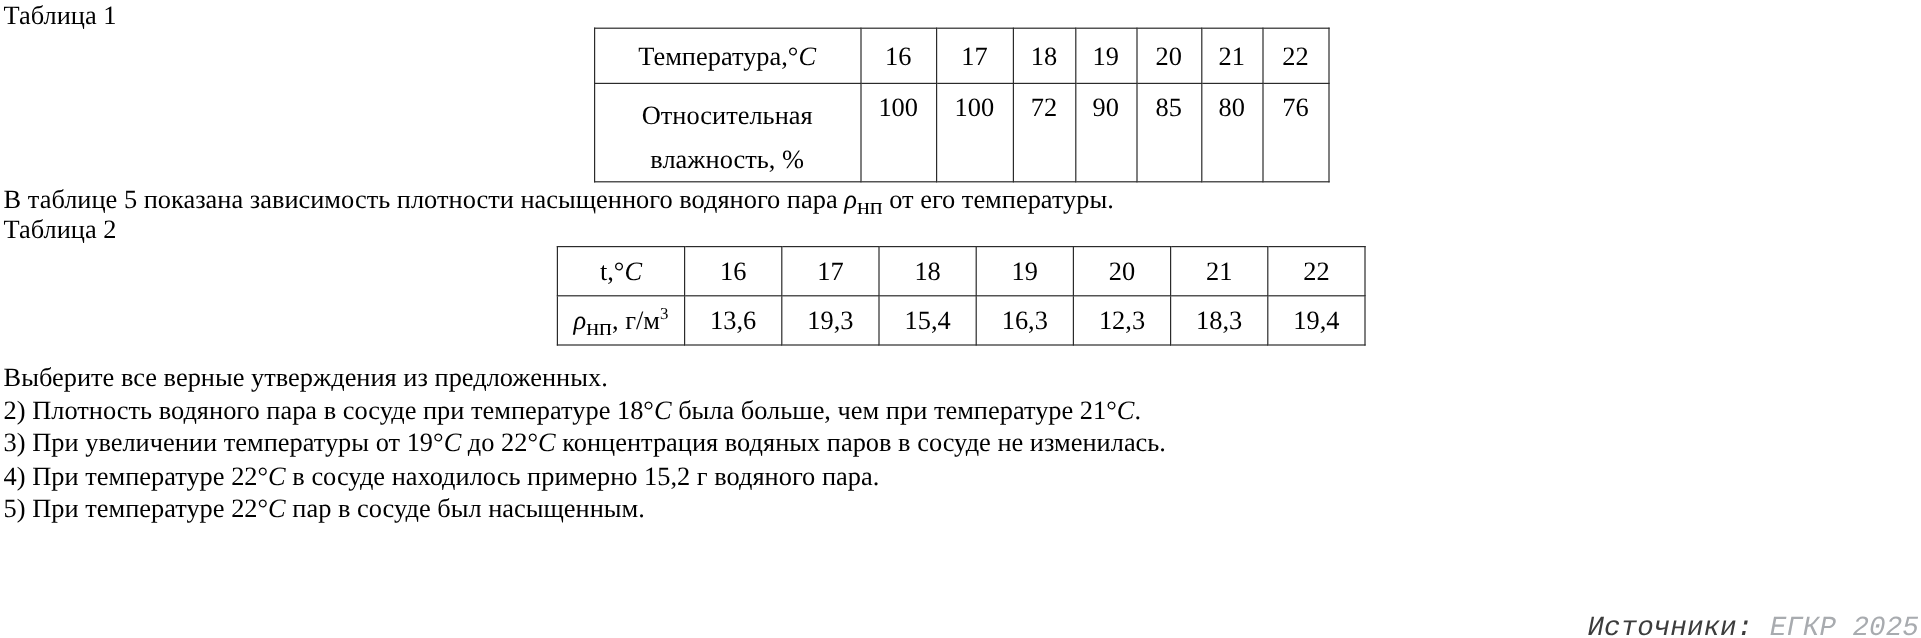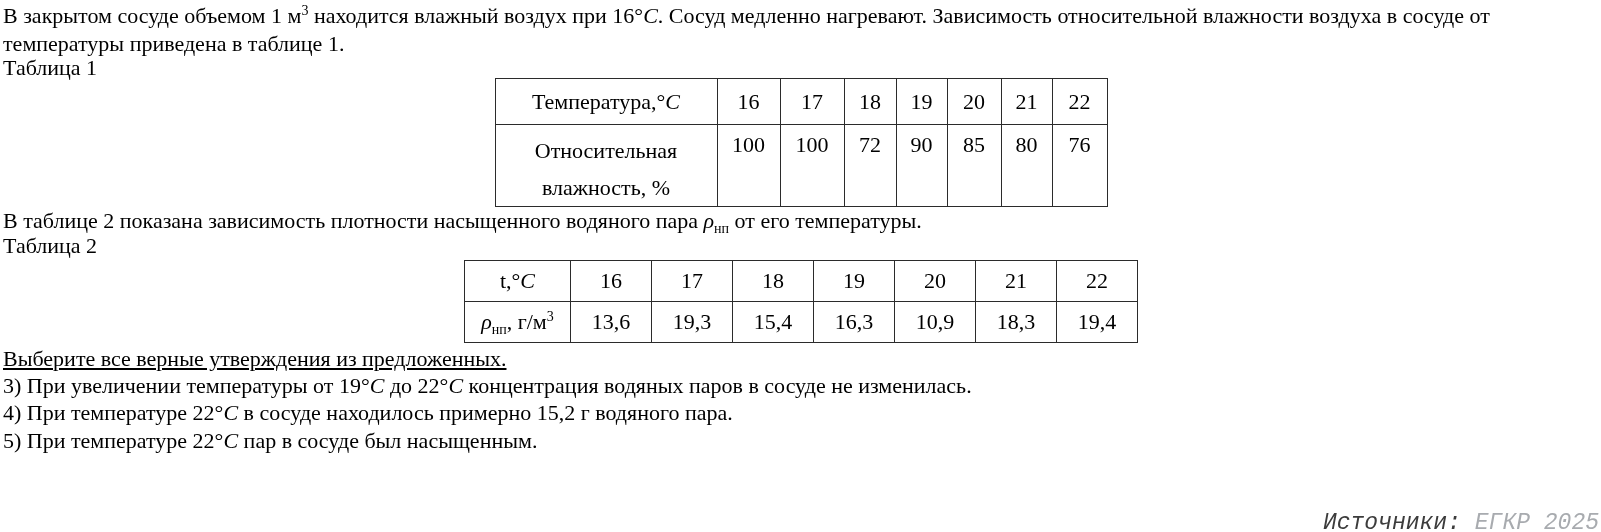--- a/index.html
+++ b/index.html
@@ -19,21 +19,21 @@
     font-size: 22px;
     line-height: 27.5px;
   }
   .caption {
     margin: 0;
     font-size: 22px;
     line-height: 21px;
     font-family: Liberation Serif, serif;
   }
   sup.sup3 { font-size: 14px; vertical-align: super; line-height: 0; }
-  sub.subnp { font-size: 14px; vertical-align: sub; line-height: 0; }
+  sub.subnp { font-size: 20px; vertical-align: sub; line-height: 0; }
   i.mc { font-style: italic; }
   .rho { font-style: italic; }
 
   table {
     border-collapse: collapse;
     table-layout: fixed;
     font-size: 22px;
     margin: 0 auto;
   }
   td {
@@ -44,21 +44,21 @@
   }
   
   .t1 { width: 612px; }
   .t1 .r1 td { height: 46px; vertical-align: middle; }
   .t1 .r2 td { height: 76px; vertical-align: top; padding-top: 7px; }
   .t1 .r2 .lbl div { line-height: 37px; }
   
   .t2 { width: 673px; margin-top: 4px; }
   .t2 td { height: 41px; vertical-align: middle; }
 
-  .choose { margin-top: 2px; text-decoration: underline; }
+  .choose { margin-top: 13px; }
   .statements { margin: 0; }
   .statement {
     margin: 0;
     font-size: 22px;
     line-height: 27.3px;
   }
 
   .source-line {
     position: absolute;
     right: 2px;
@@ -70,21 +70,20 @@
     white-space: nowrap;
   }
   .source-label { color: #3c3c3c; }
   .source-value { color: #a8abaf; }
 </style>
 </head>
 <body>
 
 <div class="page">
 
-  <p class="para"><span>В закрытом сосуде объемом 1 м</span><sup class="sup3">3</sup><span class="mcyr"> находится влажный воздух при 16°<i class="mc">C</i>. Сосуд медленно нагревают. Зависимость относительной влажности воздуха в сосуде от температуры приведена в таблице 1.</span></p>
 
   <p class="caption">Таблица 1</p>
 
   <table class="t1">
     <colgroup>
       <col style="width:222px">
         <col style="width:63px">
         <col style="width:64px">
         <col style="width:52px">
         <col style="width:51px">
@@ -112,21 +111,21 @@
       <td>100</td>
       <td>72</td>
       <td>90</td>
       <td>85</td>
       <td>80</td>
       <td>76</td>
     </tr>
   </tbody>
     </table>
 
-  <p class="para"><span>В таблице 2 показана зависимость плотности насыщенного водяного пара </span><span class="rho">ρ</span><sub class="subnp">нп</sub><span> от его температуры.</span></p>
+  <p class="para"><span>В таблице 5 показана зависимость плотности насыщенного водяного пара </span><span class="rho">ρ</span><sub class="subnp">нп</sub><span> от его температуры.</span></p>
 
   <p class="caption">Таблица 2</p>
 
   <table class="t2">
     <colgroup>
       <col style="width:106px">
         <col style="width:81px">
         <col style="width:81px">
         <col style="width:81px">
         <col style="width:81px">
@@ -144,30 +143,31 @@
       <td>20</td>
       <td>21</td>
       <td>22</td>
     </tr>
     <tr>
       <td><span class="rho">ρ</span><sub class="subnp">нп</sub><span>, г/м</span><sup class="sup3">3</sup></td>
       <td>13,6</td>
       <td>19,3</td>
       <td>15,4</td>
       <td>16,3</td>
-      <td>10,9</td>
+      <td>12,3</td>
       <td>18,3</td>
       <td>19,4</td>
     </tr>
   </tbody>
     </table>
 
   <p class="para choose">Выберите все верные утверждения из предложенных.</p>
 
   <div class="statements">
+    <p class="statement mcyr">2) Плотность водяного пара в сосуде при температуре 18°<i class="mc">C</i> была больше, чем при температуре 21°<i class="mc">C</i>.</p>
     <p class="statement mcyr">3) При увеличении температуры от 19°<i class="mc">C</i> до 22°<i class="mc">C</i> концентрация водяных паров в сосуде не изменилась.</p>
     <p class="statement mcyr">4) При температуре 22°<i class="mc">C</i> в сосуде находилось примерно 15,2 г водяного пара.</p>
     <p class="statement mcyr">5) При температуре 22°<i class="mc">C</i> пар в сосуде был насыщенным.</p>
   </div>
 
 </div>
 
 <div class="source-line">
   <span class="source-label">Источники:</span><span class="source-value"> ЕГКР 2025</span>
 </div>

